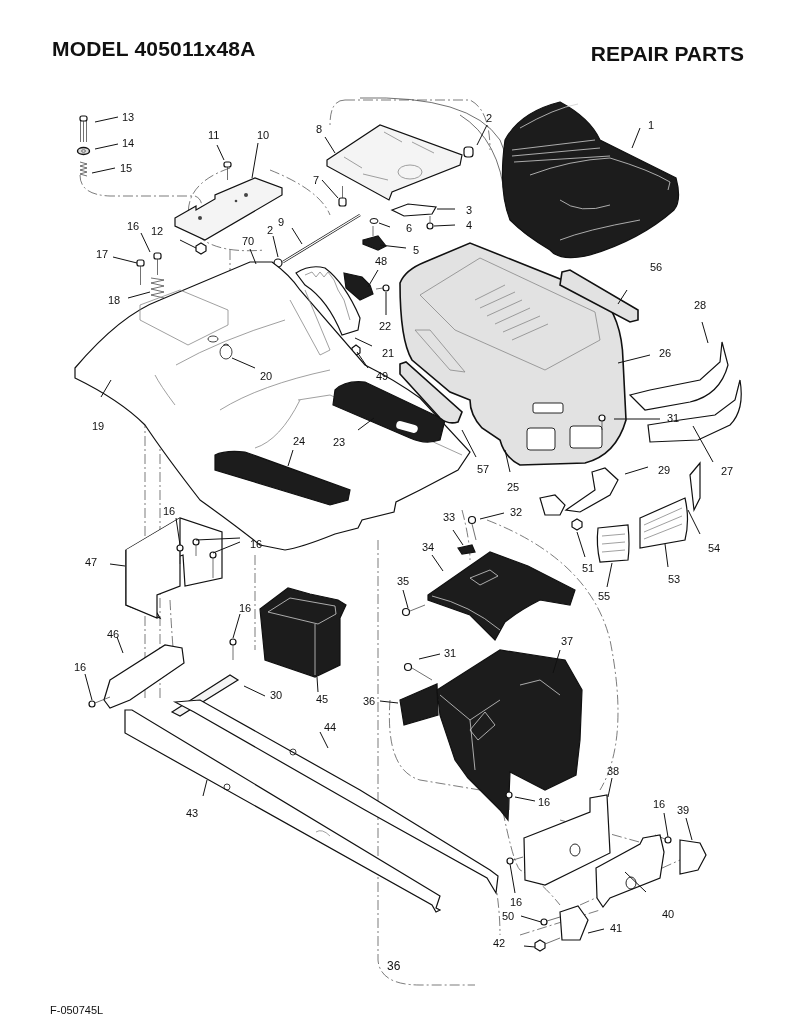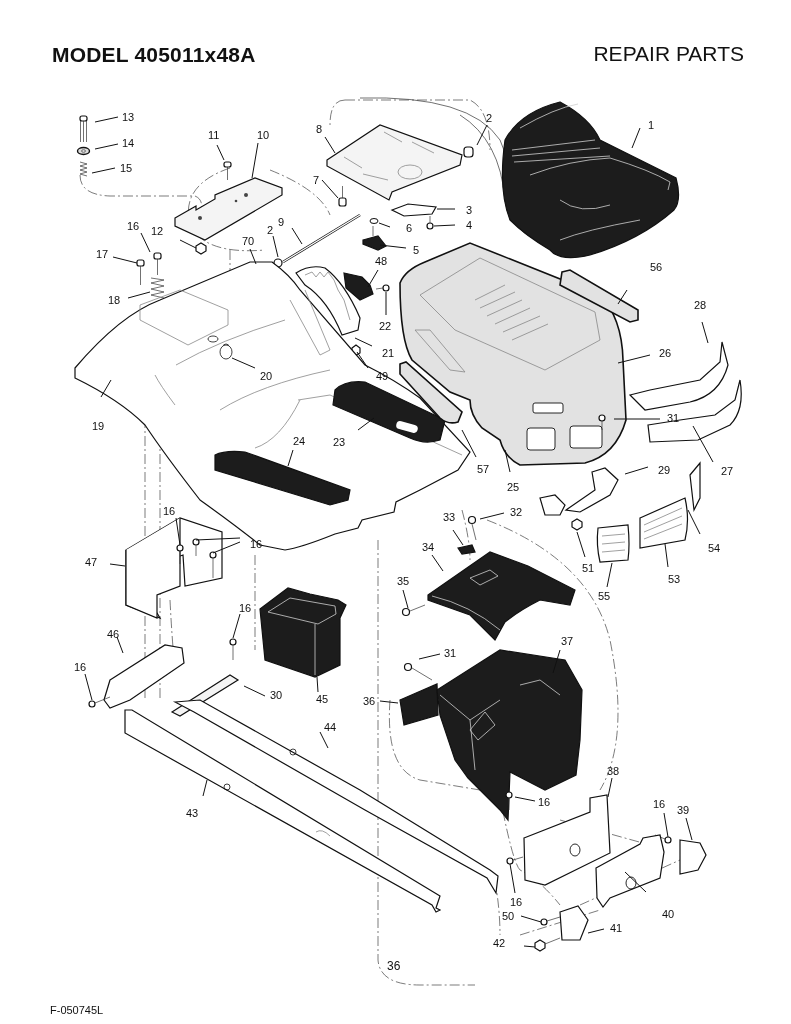--- a/index.html
+++ b/index.html
@@ -1,19 +1,19 @@
 <!DOCTYPE html>
 <html><head>
 <meta charset="utf-8">
 <style>
   html, body { margin: 0; padding: 0; background: #ffffff; }
   body { width: 791px; height: 1024px; position: relative; overflow: hidden;
          font-family: "Liberation Sans", sans-serif; color: #111; }
-  .title-left { position: absolute; left: 52px; top: 37px; font-size: 21px; font-weight: bold; letter-spacing: 0.2px; margin-top: 6px; }
-  .title-right { position: absolute; right: 47px; top: 42px; font-size: 21px; font-weight: normal; text-align: right; line-height: 23px; }
+  .title-left { position: absolute; left: 52px; top: 37px; font-size: 21px; font-weight: bold; letter-spacing: 0.2px; }
+  .title-right { position: absolute; right: 47px; top: 42px; font-size: 21px; font-weight: bold; text-align: right; line-height: 23px; }
   .footer-code { position: absolute; left: 50px; top: 1004px; font-size: 11px; }
   .footer-page { position: absolute; left: 387px; top: 959px; font-size: 12px; }
   svg.diagram { position: absolute; left: 0; top: 0; }
   .callout { font-family: "Liberation Sans", sans-serif; font-size: 11px; fill: #111; }
   .lead { stroke: #111; stroke-width: 1; fill: none; }
   .phantom { stroke: #444; stroke-width: 0.7; fill: none; stroke-dasharray: 10 3 2 3; }
   .thin { stroke: #333; stroke-width: 0.7; fill: none; }
   .part { stroke: #111; stroke-width: 1.2; fill: #f4f4f4; }
   .part-white { stroke: #111; stroke-width: 1.2; fill: #ffffff; }
   .part-dark { stroke: #111; stroke-width: 1.2; fill: #1c1c1c; }

